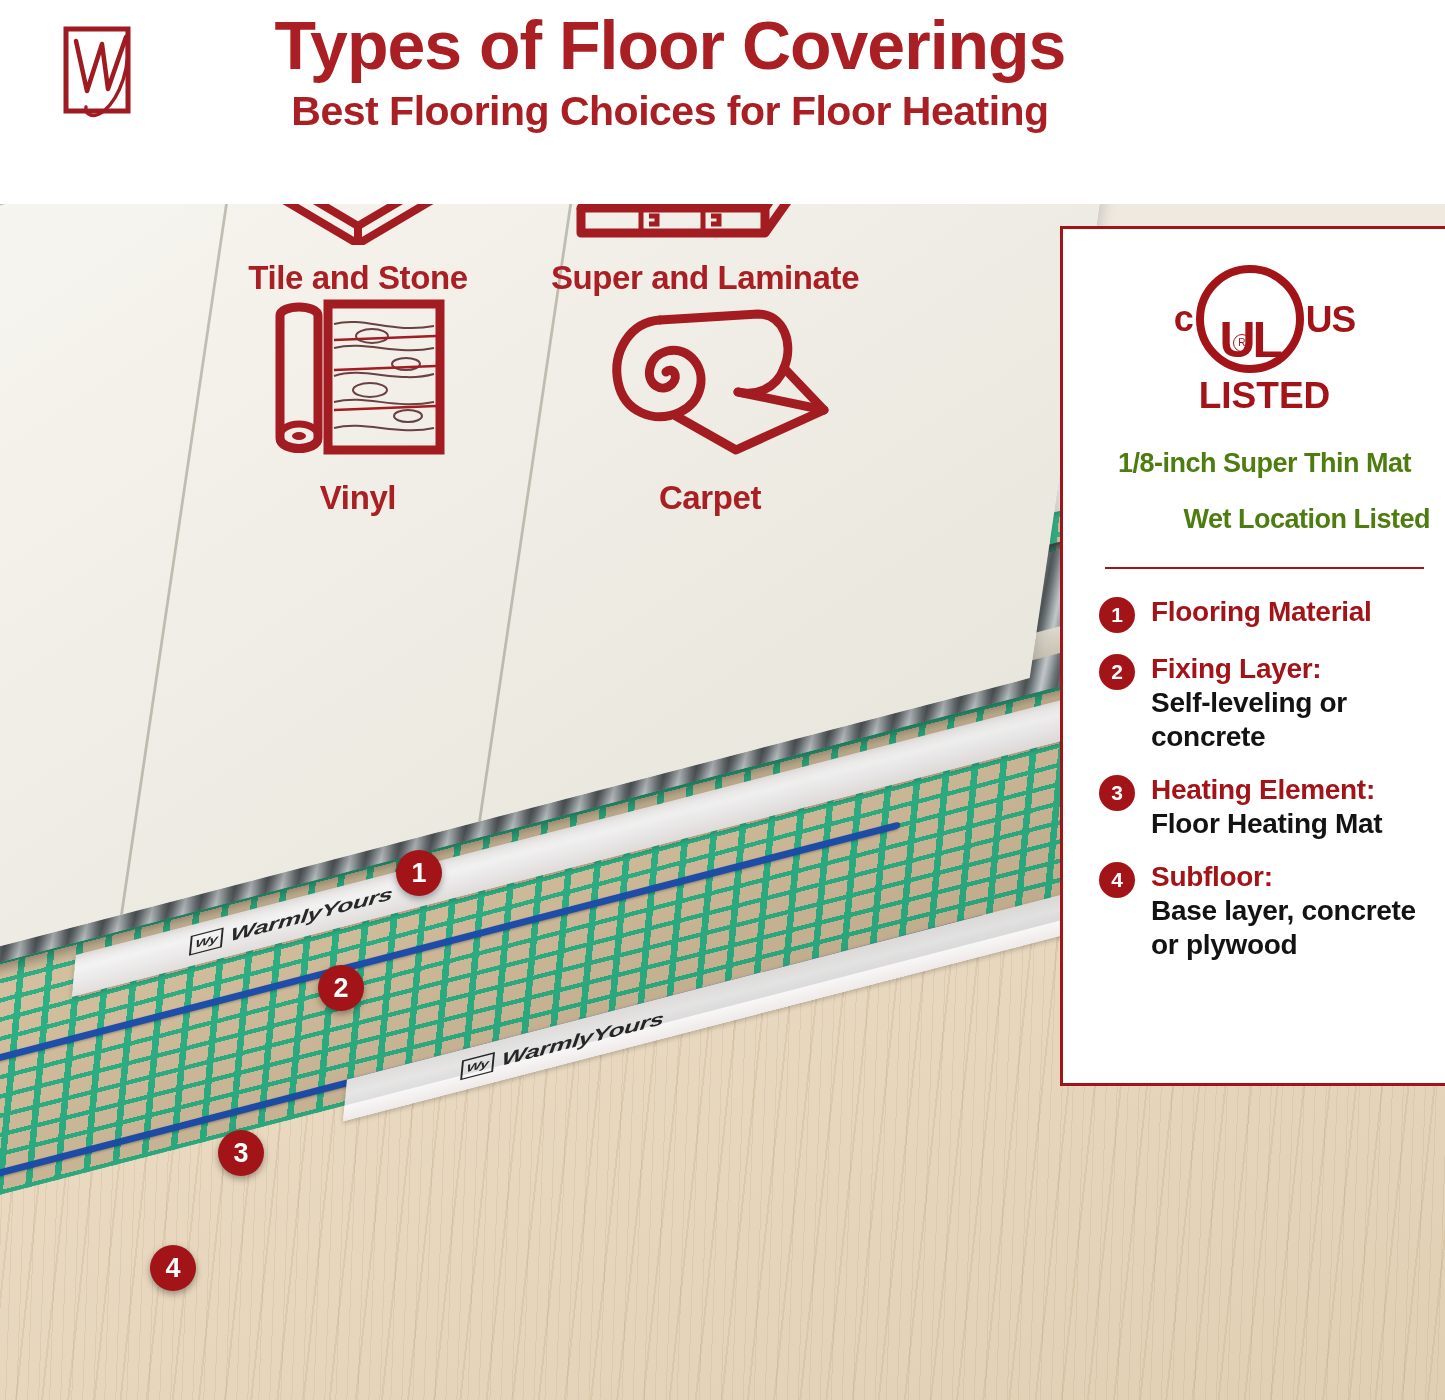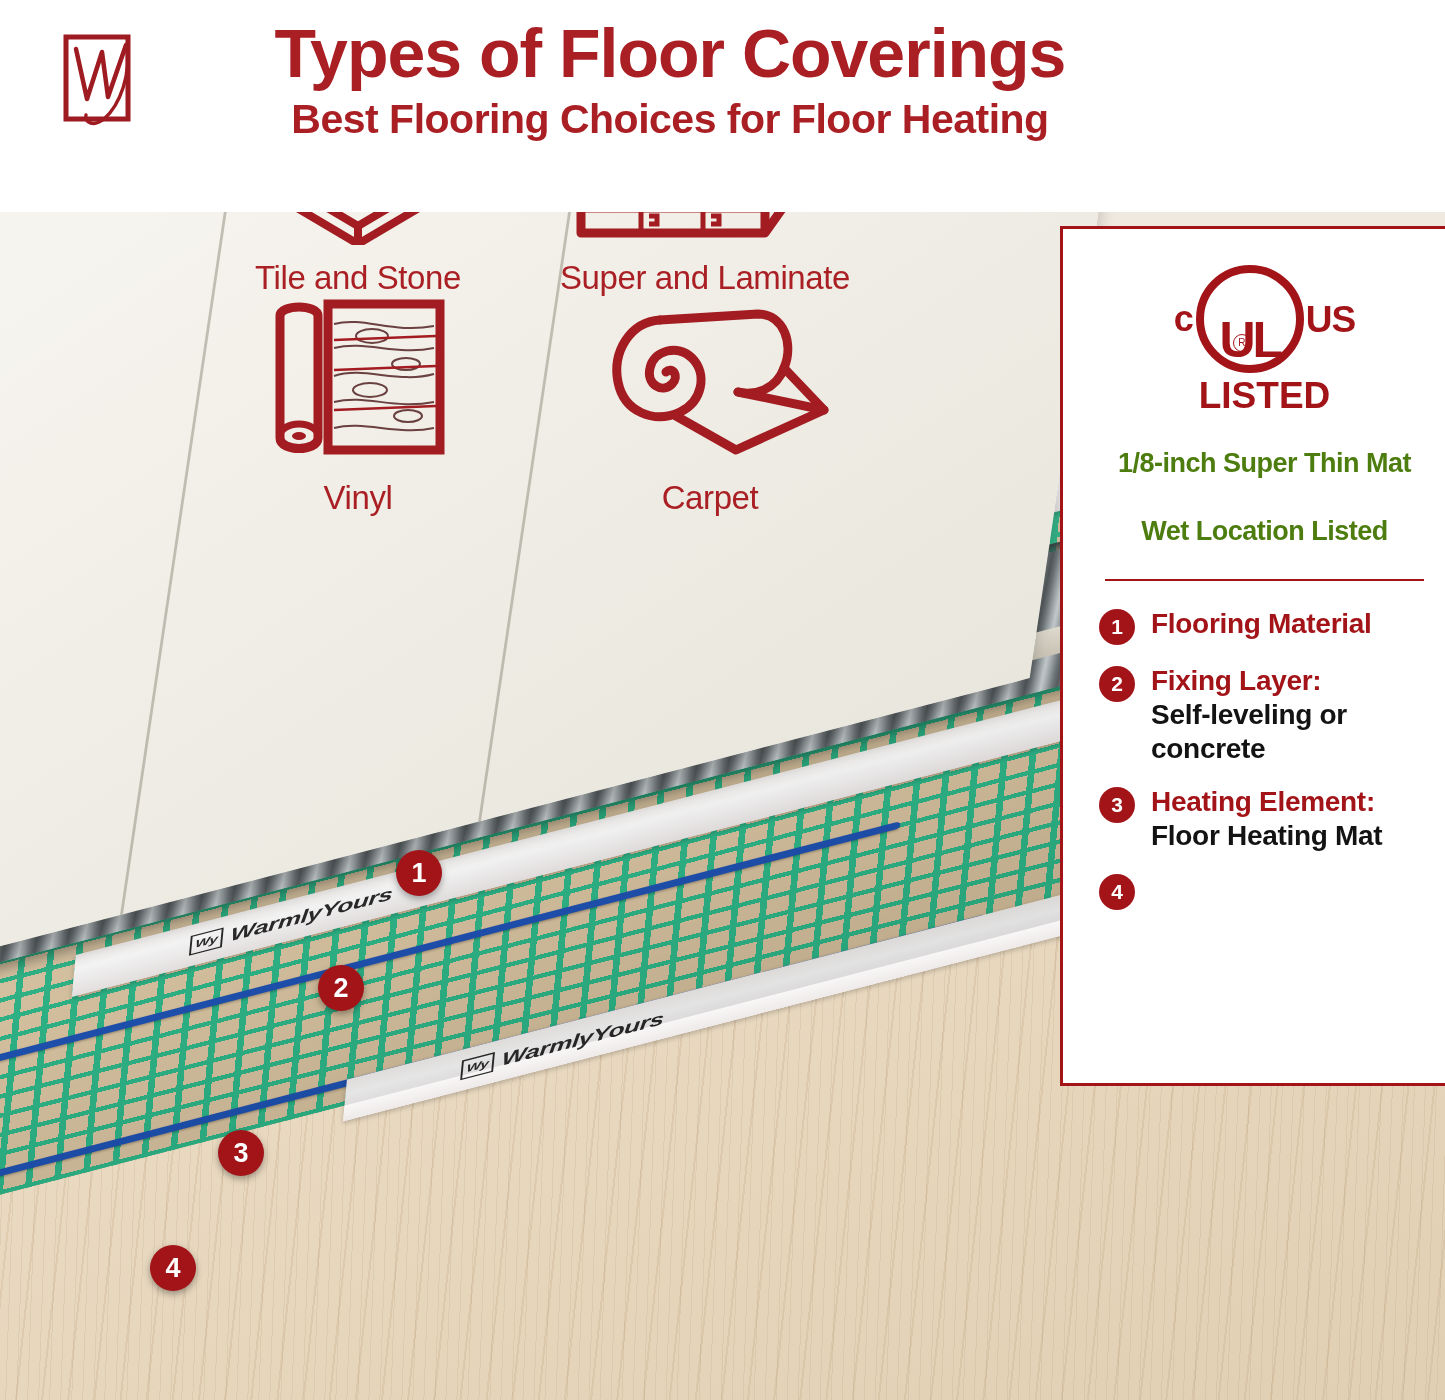--- a/index.html
+++ b/index.html
@@ -3,21 +3,21 @@
 <meta charset="utf-8">
 <style>
   html,body{margin:0;padding:0;background:#fff;}
   body{
     font-family:"Liberation Sans","DejaVu Sans",sans-serif;
     width:1445px;height:1400px;overflow:hidden;position:relative;
   }
   #stage{position:relative;width:1445px;height:1400px;background:#ffffff;overflow:hidden;}
 
   
-  #header{position:absolute;left:0;top:12px;width:1445px;height:200px;background:#fff;z-index:40;}
+  #header{position:absolute;left:0;top:4px;width:1445px;height:200px;background:#fff;z-index:40;}
   #logo-box{position:absolute;left:46px;top:15px;width:110px;height:100px;}
   #logo-box svg{display:block;}
   #title-wrap{position:absolute;left:170px;top:4px;width:1000px;text-align:center;}
   #main-title{
     font-size:68px;line-height:74px;font-weight:700;color:#AA1F24;
     letter-spacing:-1px;white-space:nowrap;margin:0;
   }
   #sub-title{
     font-size:41px;line-height:50px;font-weight:700;color:#AA1F24;
     letter-spacing:-0.5px;white-space:nowrap;margin:0;margin-top:4px;
@@ -118,21 +118,21 @@
   
   .grout{
     position:absolute;background:rgba(150,145,132,.55);
   }
 
   
   #icons{position:absolute;left:0;top:0;width:1060px;height:560px;z-index:30;}
   .icon-cell{position:absolute;text-align:center;}
   .icon-cell .glyph{display:flex;align-items:flex-end;justify-content:center;height:150px;}
   .icon-label{
-    color:#AA1F24;font-size:33px;font-weight:400;letter-spacing:-.4px;
+    color:#AA1F24;font-size:33px;font-weight:700;letter-spacing:-.4px;
     margin-top:14px;white-space:nowrap;
   }
   #cell-tile{left:238px;top:95px;width:240px;}
   #cell-wood{left:540px;top:95px;width:330px;}
   #cell-vinyl{left:248px;top:315px;width:220px;}
   #cell-carpet{left:570px;top:315px;width:280px;}
 
   
   .callout{
     position:absolute;width:46px;height:46px;border-radius:50%;
@@ -167,21 +167,21 @@
     font-size:10px;display:flex;align-items:center;justify-content:center;line-height:1;
   }
   #ul-listed{
     color:#A31419;font-size:37px;font-weight:700;letter-spacing:0px;margin-top:2px;
   }
   .panel-head{
     color:#4d7c0f;font-size:27px;font-weight:700;text-align:center;
     line-height:40px;letter-spacing:-.5px;
   }
   #head-thin{margin-top:26px;}
-  #head-wet{margin-top:28px;}
+  #head-wet{margin-top:16px;text-align:right;}
   #panel-divider{height:2px;background:#A31419;margin:28px 6px 0 6px;}
   #legend{margin-top:26px;}
   .legend-row{display:flex;align-items:flex-start;margin-bottom:19px;}
   .legend-bullet{
     flex:0 0 auto;width:36px;height:36px;border-radius:50%;
     background:#A31419;color:#fff;font-size:21px;font-weight:700;
     display:flex;align-items:center;justify-content:center;margin-right:16px;margin-top:2px;
   }
   .legend-text{flex:1 1 auto;}
   .legend-title{color:#A31419;font-size:28px;font-weight:700;line-height:34px;letter-spacing:-.3px;}
@@ -379,18 +379,22 @@
       <div class="legend-row">
         <div class="legend-bullet">3</div>
         <div class="legend-text">
           <div class="legend-title">Heating Element:</div>
           <div class="legend-desc">Floor Heating Mat</div>
         </div>
       </div>
 
       <div class="legend-row">
         <div class="legend-bullet">4</div>
+        <div class="legend-text">
+          <div class="legend-title">Subfloor:</div>
+          <div class="legend-desc">Base layer, concrete or plywood</div>
+        </div>
       </div>
 
     </div>
   </div>
 
 </div>
 
 </body></html>

